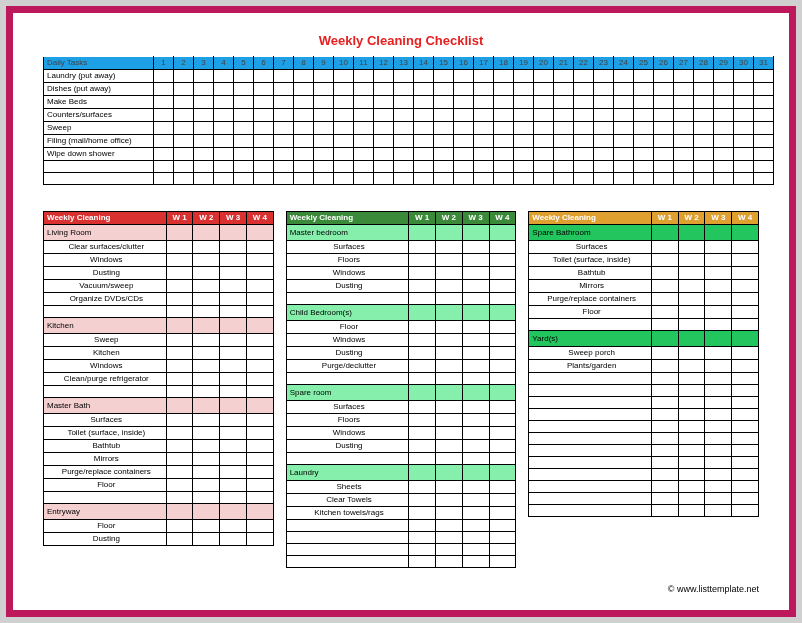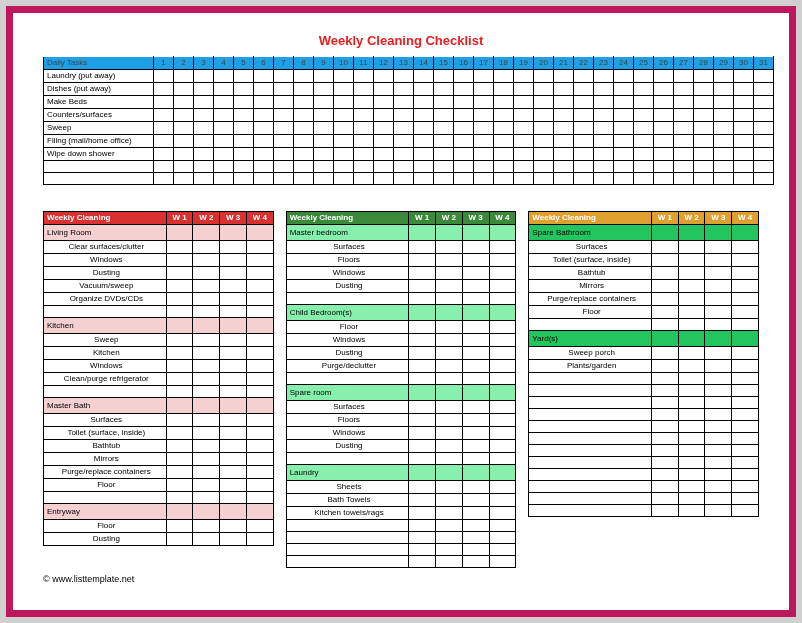--- a/index.html
+++ b/index.html
@@ -65,24 +65,24 @@
   .green-bg { background: #3a8a3a; }
   .gold-bg { background: #e0a030; }
   .section-row td { font-weight: normal; text-align: left; padding-left: 3px; height: 16px; }
   .red-sec { background: #f5d0d0; }
   .green-sec { background: #86efac; }
   .gold-sec { background: #22c55e; }
   .item-row .label-col { text-align: center; padding-left: 3px; font-weight: normal; }
   .blank-row td { background: #fff; }
 
   .footer {
-    text-align: left;
+    text-align: right;
     font-size: 9px;
     color: #000;
-    margin-top: 6px;
+    margin-top: 16px;
   }
 </style>
 </head>
 <body>
 
 <div class="page">
   <div class="title">Weekly Cleaning Checklist</div>
 
   <table class="daily-table">
     <colgroup>
@@ -758,21 +758,21 @@
               <td class="wcol green-sec"></td>
             </tr>
             <tr class="item-row">
               <td class="label-col">Sheets</td>
               <td class="wcol"></td>
               <td class="wcol"></td>
               <td class="wcol"></td>
               <td class="wcol"></td>
             </tr>
             <tr class="item-row">
-              <td class="label-col">Bath Towels</td>
+              <td class="label-col">Clear Towels</td>
               <td class="wcol"></td>
               <td class="wcol"></td>
               <td class="wcol"></td>
               <td class="wcol"></td>
             </tr>
             <tr class="item-row">
               <td class="label-col">Kitchen towels/rags</td>
               <td class="wcol"></td>
               <td class="wcol"></td>
               <td class="wcol"></td>

